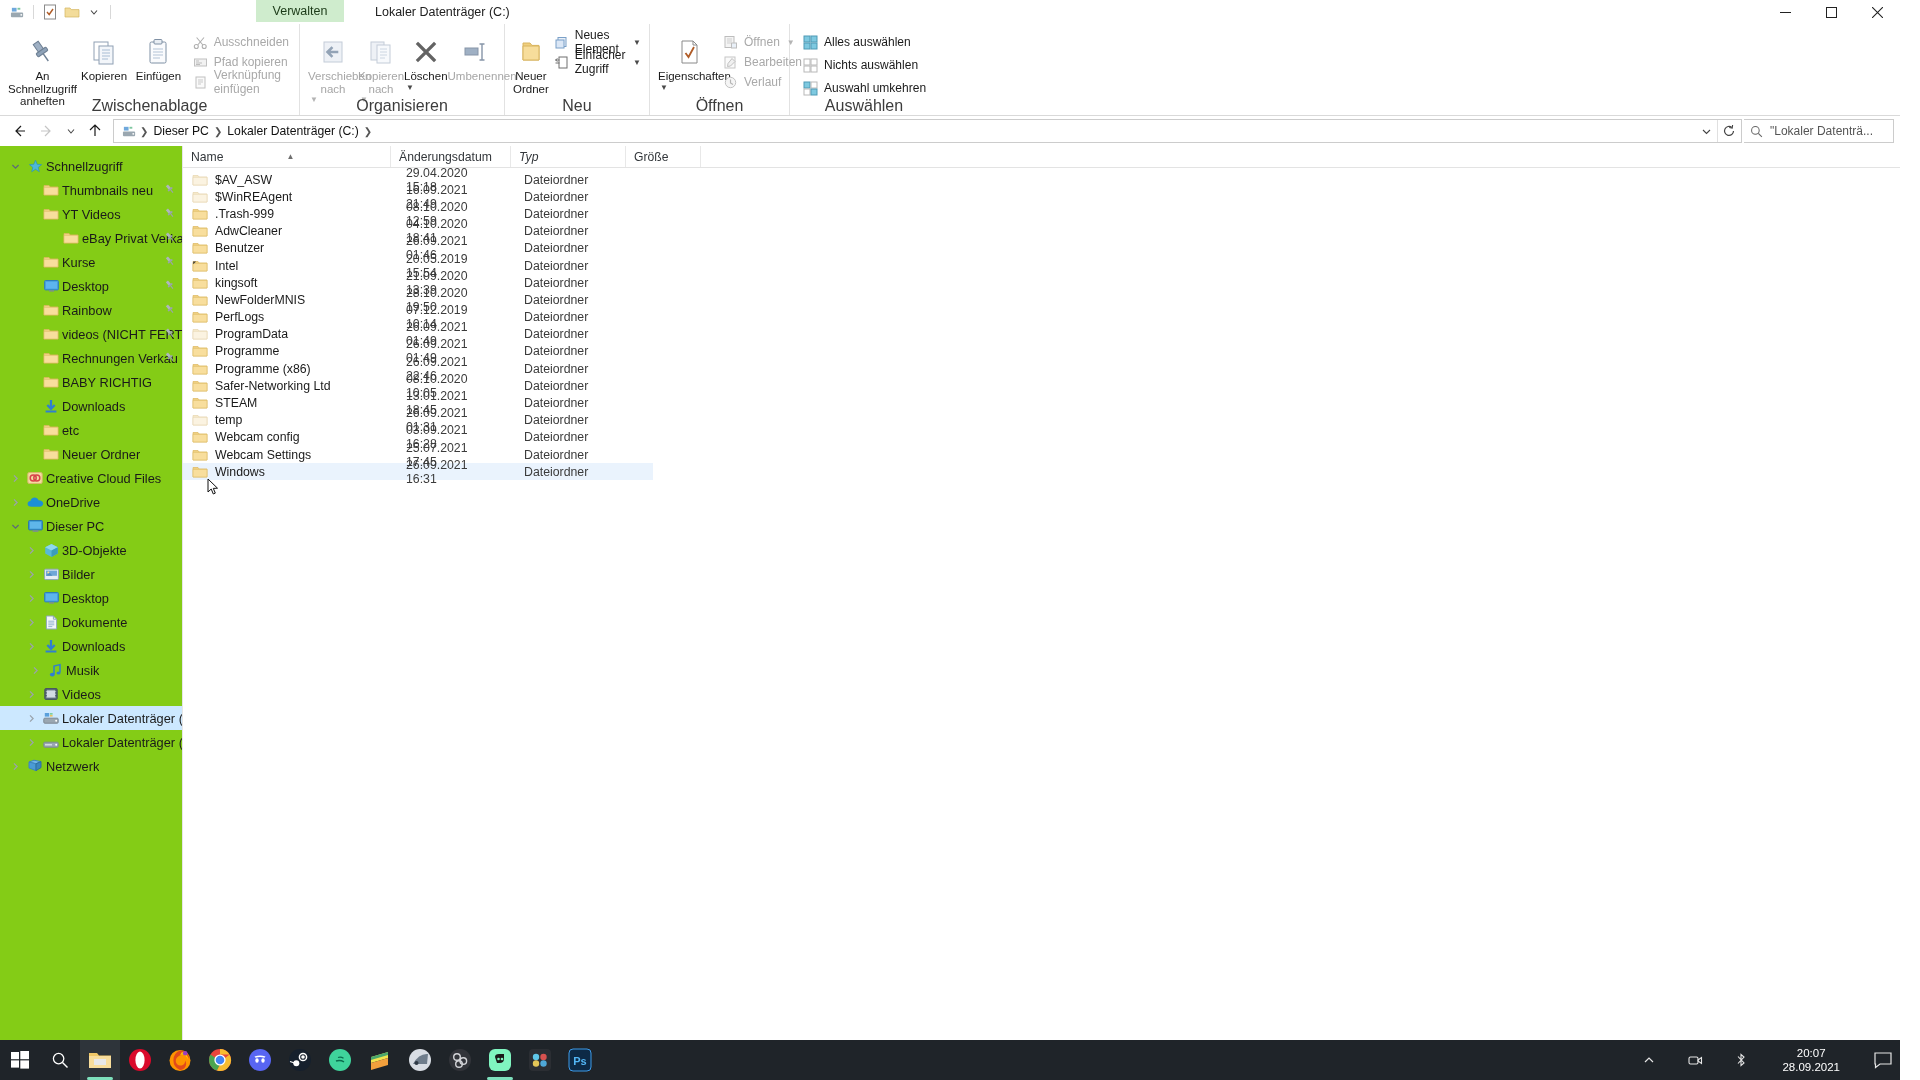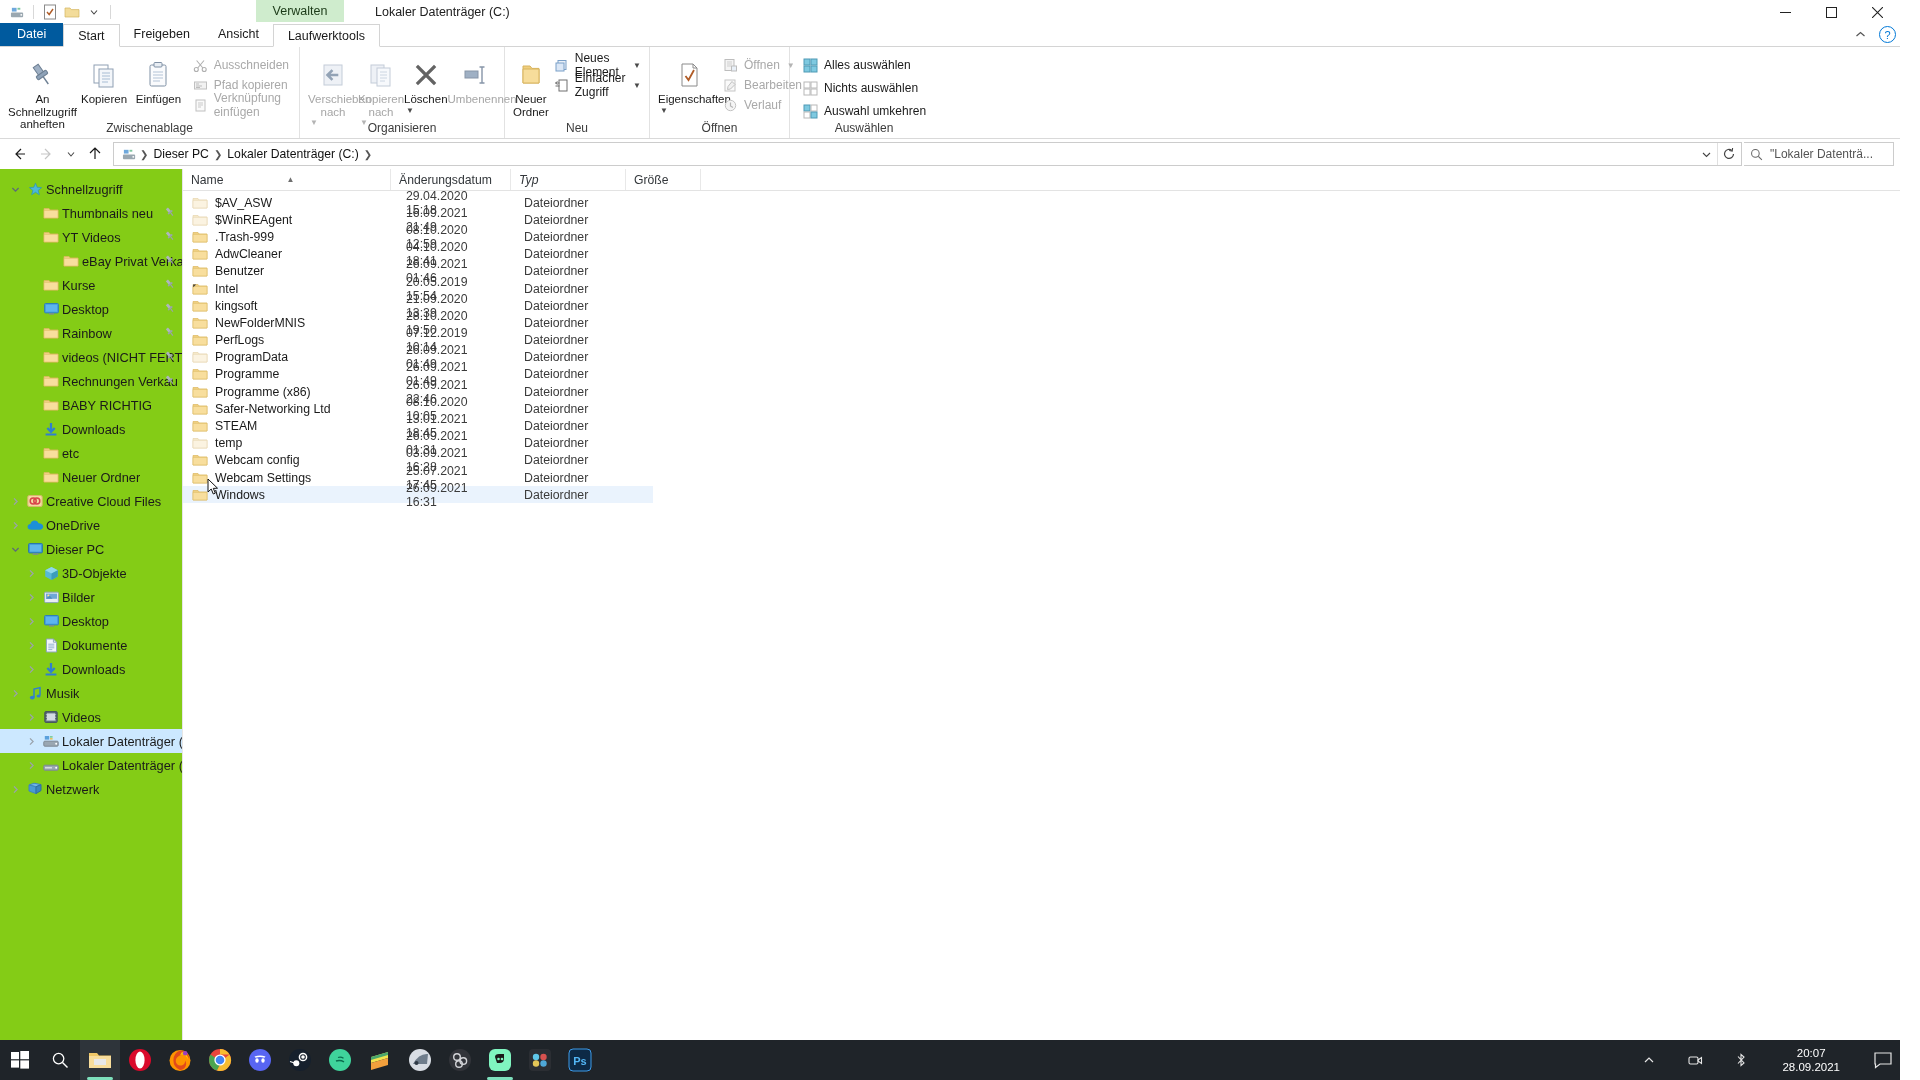--- a/index.html
+++ b/index.html
@@ -33,21 +33,21 @@
   .tr-ico{ width:17px; height:17px; display:flex; align-items:center; justify-content:center; }
   .help-ico{ width:17px;height:17px;border-radius:50%; border:1.3px solid #0078d7; color:#0078d7;
              font-size:11px; display:flex;align-items:center;justify-content:center; }
 
   
   .ribbon{ height:92px; background:#fff; border-bottom:1px solid #d9d9d9; display:flex; position:relative; flex:none; }
   .rgroup{ display:flex; flex-direction:column; justify-content:space-between; position:relative;
            border-right:1px solid #e2e2e2; padding:3px 0 0 0; }
   .rgroup:last-child{ border-right:none; }
   .rg-body{ display:flex; align-items:flex-start; padding:2px 8px 0 8px; height:68px; }
-  .rg-label{ height:17px; line-height:15px; text-align:center; font-size:12px; color:#3c3c3c; }
+  .rg-label{ height:17px; line-height:15px; text-align:center; font-size:16px; color:#3c3c3c; }
   .big{ width:76px; display:flex; flex-direction:column; padding-top:4px; }
   .big .lbl{ font-size:11.5px; text-align:center; line-height:12.5px; color:#1a1a1a; margin-top:3px; }
   .big .lbl.dis{ color:#a6a6a6; }
   .bigicon{ height:34px; display:flex; align-items:flex-end; justify-content:center; }
   .smallcol{ display:flex; flex-direction:column; justify-content:center; padding-top:4px; gap:2px; }
   .srow{ display:flex; align-items:center; gap:5px; height:18px; font-size:12px; color:#1a1a1a; }
   .srow.dis{ color:#a9a9a9; }
   .sico{ width:17px; height:17px; display:flex; align-items:center; justify-content:center; flex:none; }
   .caretdn{ font-size:8px; color:#4a4a4a; margin-left:2px; }
   .caretdn.dis{ color:#b4b4b4; }
@@ -159,35 +159,20 @@
           </svg>
       </div>
       <div class="wbtn close">
         <svg width="11" height="11" viewBox="0 0 11 11">
             <path d="M0 0 L11 11 M11 0 L0 11" stroke="#222" stroke-width="1.1"></path>
           </svg>
       </div>
     </div>
   </div>
 
-  <div class="tabs">
-    <div class="tab datei">Datei</div>
-    <div class="tab sel">Start</div>
-    <div class="tab">Freigeben</div>
-    <div class="tab">Ansicht</div>
-    <div class="tab ctxsel">Laufwerktools</div>
-    <div class="tabs-right">
-      <div class="tr-ico">
-        <svg width="11" height="9" viewBox="0 0 11 9">
-            <path d="M1.5 6 L5.5 2.5 L9.5 6" stroke="#555" stroke-width="1.2" fill="none"></path>
-          </svg>
-      </div>
-      <div class="help-ico">?</div>
-    </div>
-  </div>
 
   <div class="ribbon">
 
     <div class="rgroup" style="width:300px;">
       <div class="rg-body">
         <div class="big">
           <div class="bigicon">
             <svg width="30" height="30" viewBox="0 0 30 30">
                 <g transform="rotate(-35 15 15)">
                   <rect x="12" y="4" width="6" height="10" fill="#9fb0c4" stroke="#6d7f93"></rect>
@@ -803,21 +788,21 @@
             </svg>
           </span>
           <span class="nico">
             <svg width="14" height="15" viewBox="0 0 14 15">
               <path d="M7 1 V8.6 M3.3 6 L7 9.8 L10.7 6" stroke="#2f7fd0" stroke-width="2.3" fill="none"></path>
               <rect x="1.6" y="11.5" width="10.8" height="2" fill="#2f7fd0"></rect>
             </svg>
           </span>
           <span class="nlabel">Downloads</span>
         </div>
-        <div class="nrow" style="padding-left: 6px;">
+        <div class="nrow" style="padding-left: 26px;">
           <span class="chev">
             <svg width="9" height="9" viewBox="0 0 9 9">
               <path d="M3 1.4 L6.1 4.5 L3 7.6" stroke="#9aa3ac" stroke-width="1.25" fill="none"></path>
             </svg>
           </span>
           <span class="nico">
             <svg width="13" height="15" viewBox="0 0 13 15">
               <path d="M5 11.2 V3 L11 1.6 V9.6" fill="none" stroke="#2f7fd0" stroke-width="1.5"></path>
               <ellipse cx="3.3" cy="11.6" rx="2.4" ry="1.9" fill="#2f7fd0"></ellipse>
               <ellipse cx="9.5" cy="10" rx="2" ry="1.6" fill="#2f7fd0"></ellipse>

